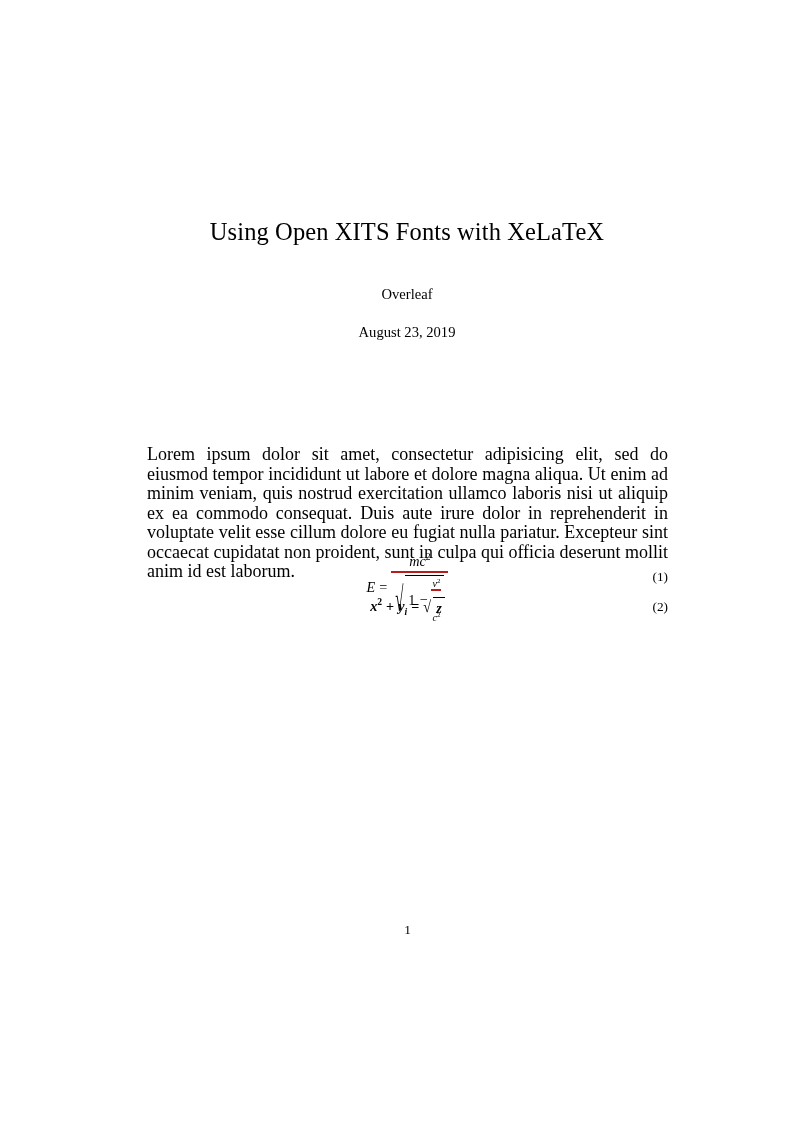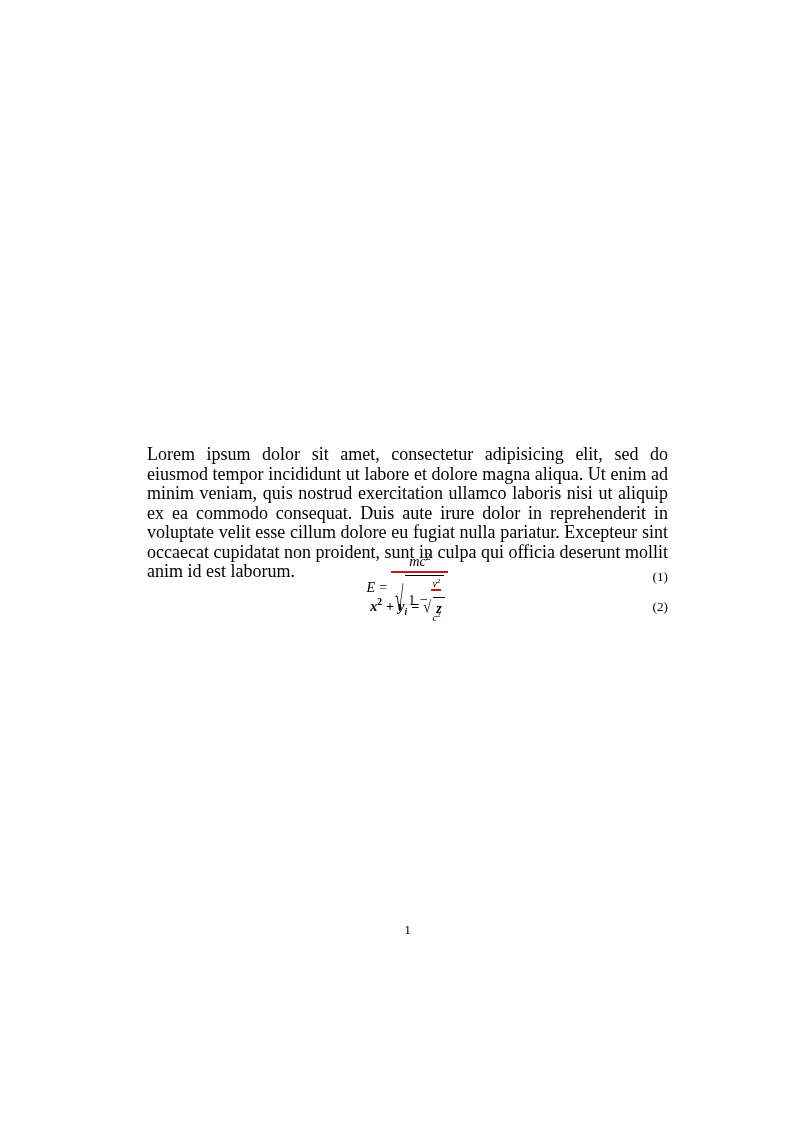--- a/index.html
+++ b/index.html
@@ -189,20 +189,25 @@
     width: 521px;
     text-align: center;
     font-size: 13.3px;
   }
 </style>
 </head>
 <body>
 
 <div class="page">
 
+  <div class="title-block">
+    <h1 class="doc-title">Using Open XITS Fonts with XeLaTeX</h1>
+    <p class="doc-author">Overleaf</p>
+    <p class="doc-date">August 23, 2019</p>
+  </div>
 
 
   <p class="body-text">Lorem ipsum dolor sit amet, consectetur adipisicing elit, sed do eiusmod tempor incididunt ut labore et dolore magna aliqua. Ut enim ad minim veniam, quis nostrud exercitation ullamco laboris nisi ut aliquip ex ea commodo consequat. Duis aute irure dolor in reprehenderit in voluptate velit esse cillum dolore eu fugiat nulla pariatur. Excepteur sint occaecat cupidatat non proident, sunt in culpa qui officia deserunt mollit anim id est laborum.</p>
 
   <div class="eq-block eq-1">
     <div class="eq-row">
       <span class="math">
         <span>E</span><span class="op">=</span><span class="frac">
           <span class="num"><span>mc</span><sup class="exp">2</sup></span>
           <span class="den">

